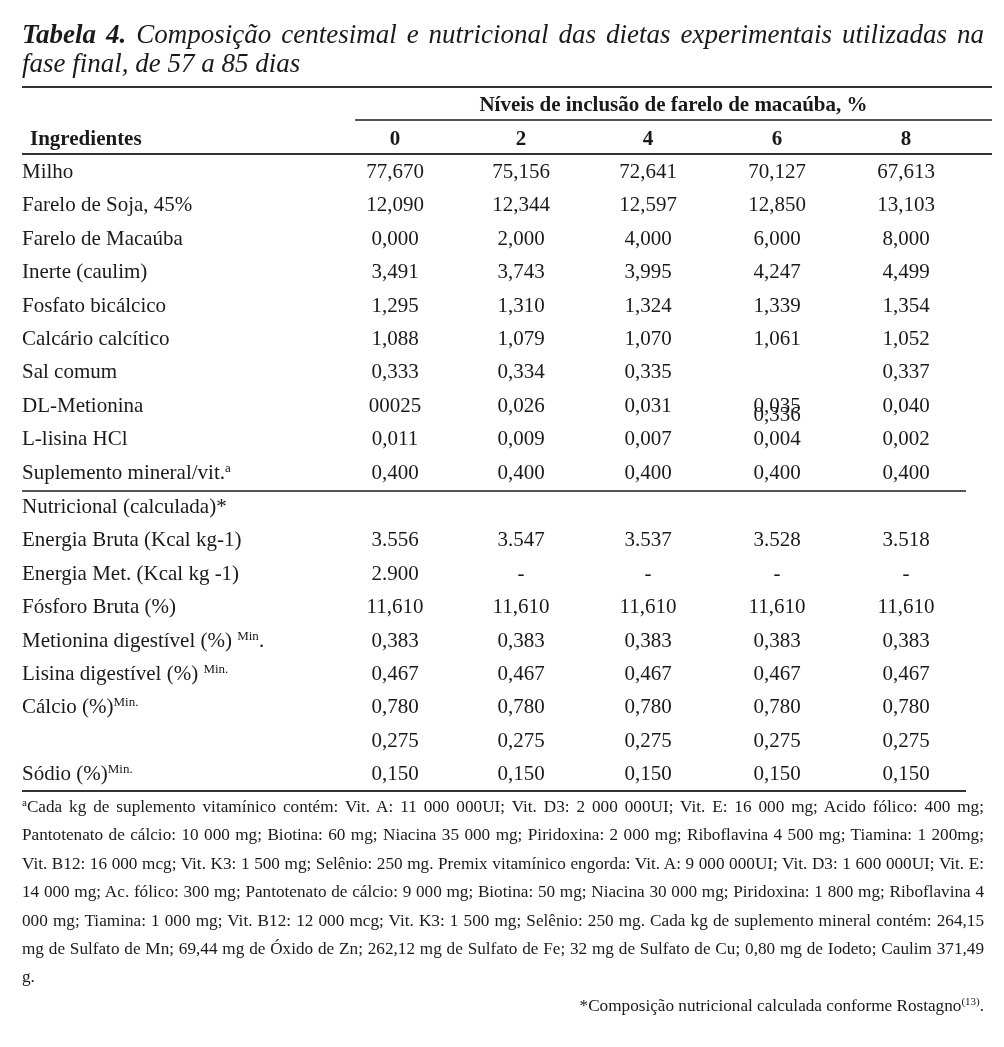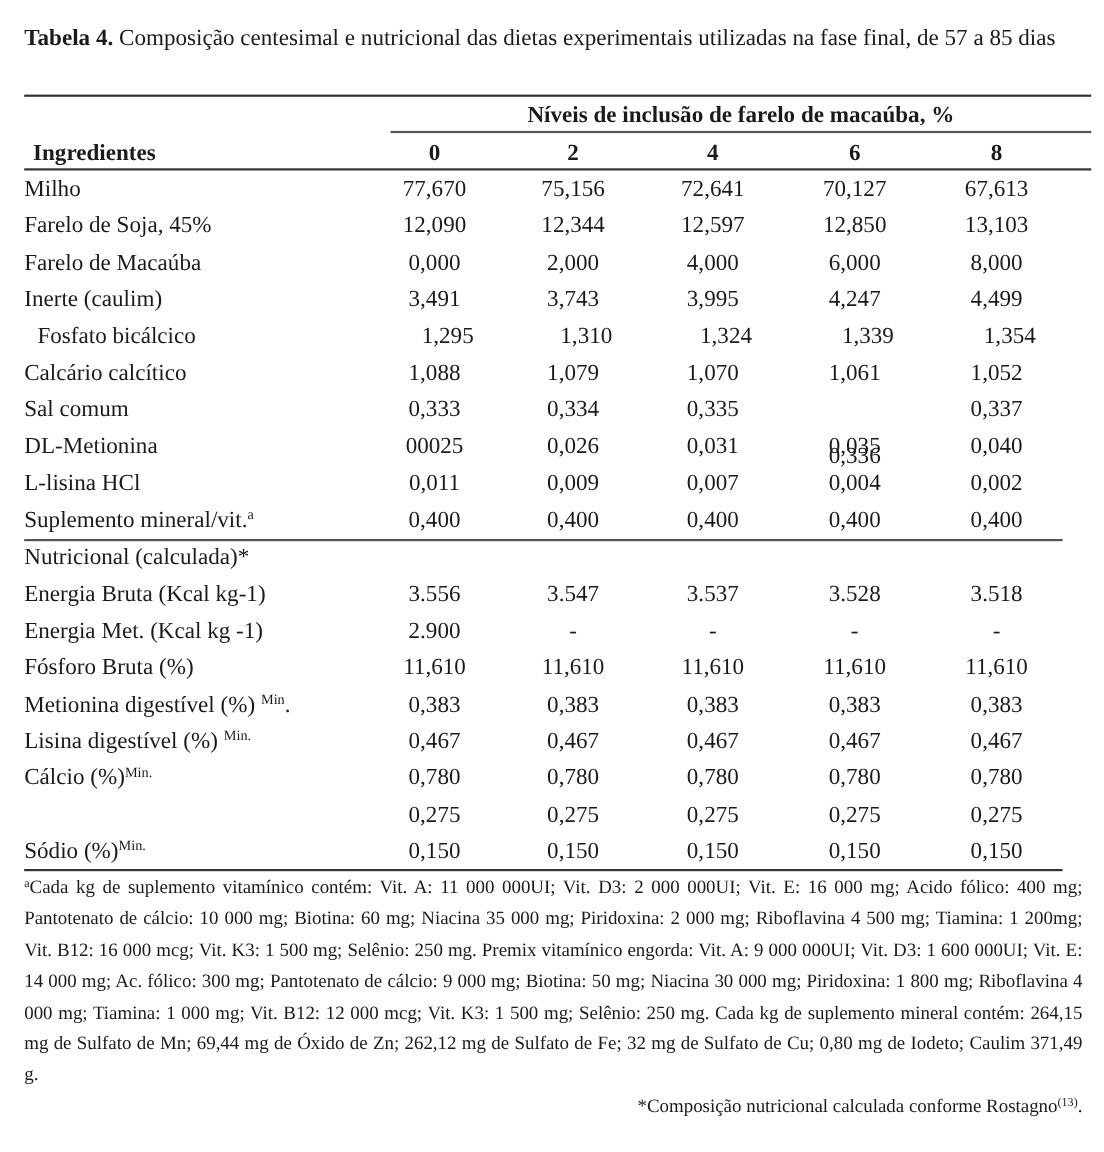--- a/index.html
+++ b/index.html
@@ -3,22 +3,23 @@
   <meta charset="utf-8">
   <style>
     html, body { margin: 0; padding: 0; background: #ffffff; }
     body {
       width: 1004px; height: 1047px; position: relative; overflow: hidden;
       font-family: "Liberation Serif", "DejaVu Serif", serif;
       color: #1a1a1a;
     }
     .caption {
       position: absolute; left: 22px; top: 20px; width: 962px;
-      font-size: 21px; line-height: 29px; text-align: justify;
+      font-size: 27px; line-height: 29px; text-align: justify;
       text-align-last: left;
+      font-style: italic;
     }
     .caption b { font-weight: bold; }
     .rule { position: absolute; height: 2px; background: #333; }
     .rule.thin { height: 1.5px; background: #555; }
     .hdr-group {
       position: absolute; top: 90px; left: 355px; width: 637px;
       text-align: center; font-weight: bold; font-size: 21px; line-height: 28px;
     }
     .hdr-ing {
       position: absolute; top: 124px; left: 30px;
@@ -90,21 +91,21 @@
       <div class="cell" style="left: 906px;">8,000</div>
     </div>
     <div class="row" style="top: 255.2px;">
       <div class="label"><span>Inerte (caulim)</span></div>
       <div class="cell" style="left: 395px;">3,491</div>
       <div class="cell" style="left: 521px;">3,743</div>
       <div class="cell" style="left: 648px;">3,995</div>
       <div class="cell" style="left: 777px;">4,247</div>
       <div class="cell" style="left: 906px;">4,499</div>
     </div>
-    <div class="row" style="top: 288.6px; margin-left: 12px;">
+    <div class="row" style="top: 288.6px;">
       <div class="label"><span>Fosfato bicálcico</span></div>
       <div class="cell" style="left: 395px;">1,295</div>
       <div class="cell" style="left: 521px;">1,310</div>
       <div class="cell" style="left: 648px;">1,324</div>
       <div class="cell" style="left: 777px;">1,339</div>
       <div class="cell" style="left: 906px;">1,354</div>
     </div>
     <div class="row" style="top: 322px;">
       <div class="label"><span>Calcário calcítico</span></div>
       <div class="cell" style="left: 395px;">1,088</div>

